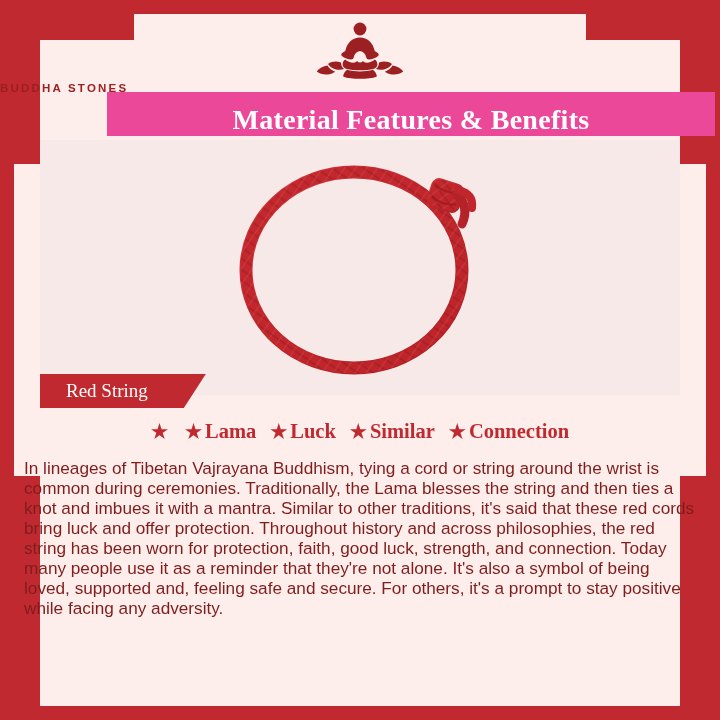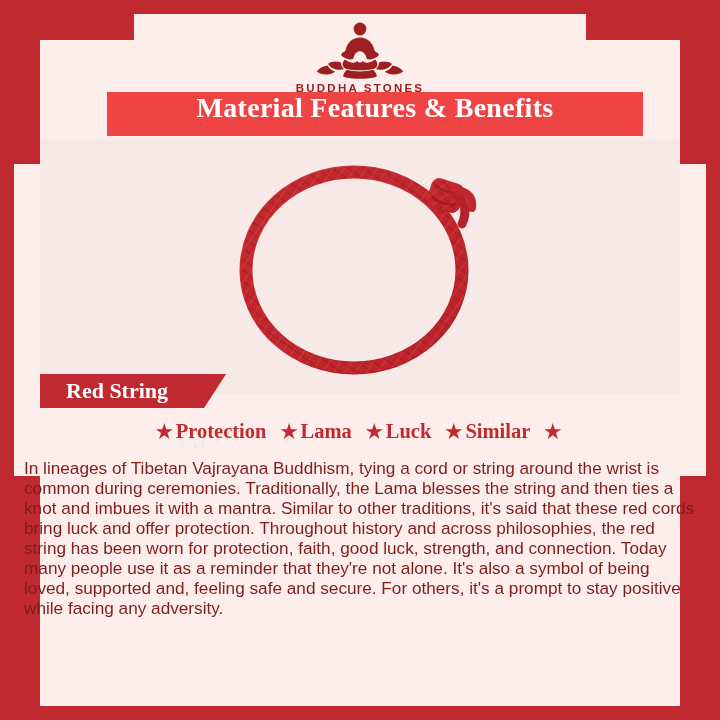--- a/index.html
+++ b/index.html
@@ -94,45 +94,45 @@
     width: 640px; height: 255px;
     background: #f6e9e7;
   }
 
   
   .logo {
     position: absolute;
     top: 18px;
     left: 0;
     width: 720px;
-    text-align: center;
+    text-align: left;
   }
   .logo-mark {
     display: block;
     margin: 0 auto;
   }
   .logo-text {
     display: block;
     margin-top: 2px;
     font-size: 11.5px;
     letter-spacing: 2.2px;
     color: #9c1f22;
     font-weight: 700;
   }
 
   
   .title-banner {
     position: absolute;
     top: 92px;
     left: 107px;
-    width: 536px;
+    width: 608px;
     height: 44px;
-    background: #ef4444;
+    background: #ec4899;
     display: flex;
-    align-items: flex-start;
+    align-items: flex-end;
     justify-content: center;
   }
   .title-banner .title-text {
     color: #ffffff;
     font-size: 28px;
     font-weight: bold;
     letter-spacing: 0.3px;
     font-family: "Liberation Serif", serif;
   }
 
@@ -152,22 +152,22 @@
     left: 40px;
     height: 34px;
     background: #c0292f;
     display: flex;
     align-items: center;
     padding: 0 58px 0 26px;
     clip-path: polygon(0 0, 100% 0, calc(100% - 22px) 100%, 0 100%);
   }
   .label-tag .label-text {
     color: #ffffff;
-    font-size: 22px;
-    font-weight: bold;
+    font-size: 19px;
+    font-weight: normal;
     font-family: "Liberation Serif", serif;
   }
 
   
   .benefits {
     position: absolute;
     top: 420px;
     left: 40px;
     width: 640px;
     display: flex;
@@ -281,34 +281,34 @@
     </svg>
   </div>
 
   <div class="label-tag">
     <span class="label-text">Red String</span>
   </div>
 
   <div class="benefits">
     <div class="benefit">
       <span class="star">★</span>
-      <span>Protection</span>
     </div>
     <div class="benefit">
       <span class="star star-gap">★</span>
       <span>Lama</span>
     </div>
     <div class="benefit">
       <span class="star star-gap">★</span>
       <span>Luck</span>
     </div>
     <div class="benefit">
       <span class="star star-gap">★</span>
       <span>Similar</span>
     </div>
     <div class="benefit">
       <span class="star star-gap">★</span>
+      <span>Connection</span>
     </div>
   </div>
 
   <div class="body-text">In lineages of Tibetan Vajrayana Buddhism, tying a cord or string around the wrist is common during ceremonies. Traditionally, the Lama blesses the string and then ties a knot and imbues it with a mantra. Similar to other traditions, it's said that these red cords bring luck and offer protection. Throughout history and across philosophies, the red string has been worn for protection, faith, good luck, strength, and connection. Today many people use it as a reminder that they're not alone. It's also a symbol of being loved, supported and, feeling safe and secure. For others, it's a prompt to stay positive while facing any adversity.</div>
 
 </div>
 
 </body></html>

